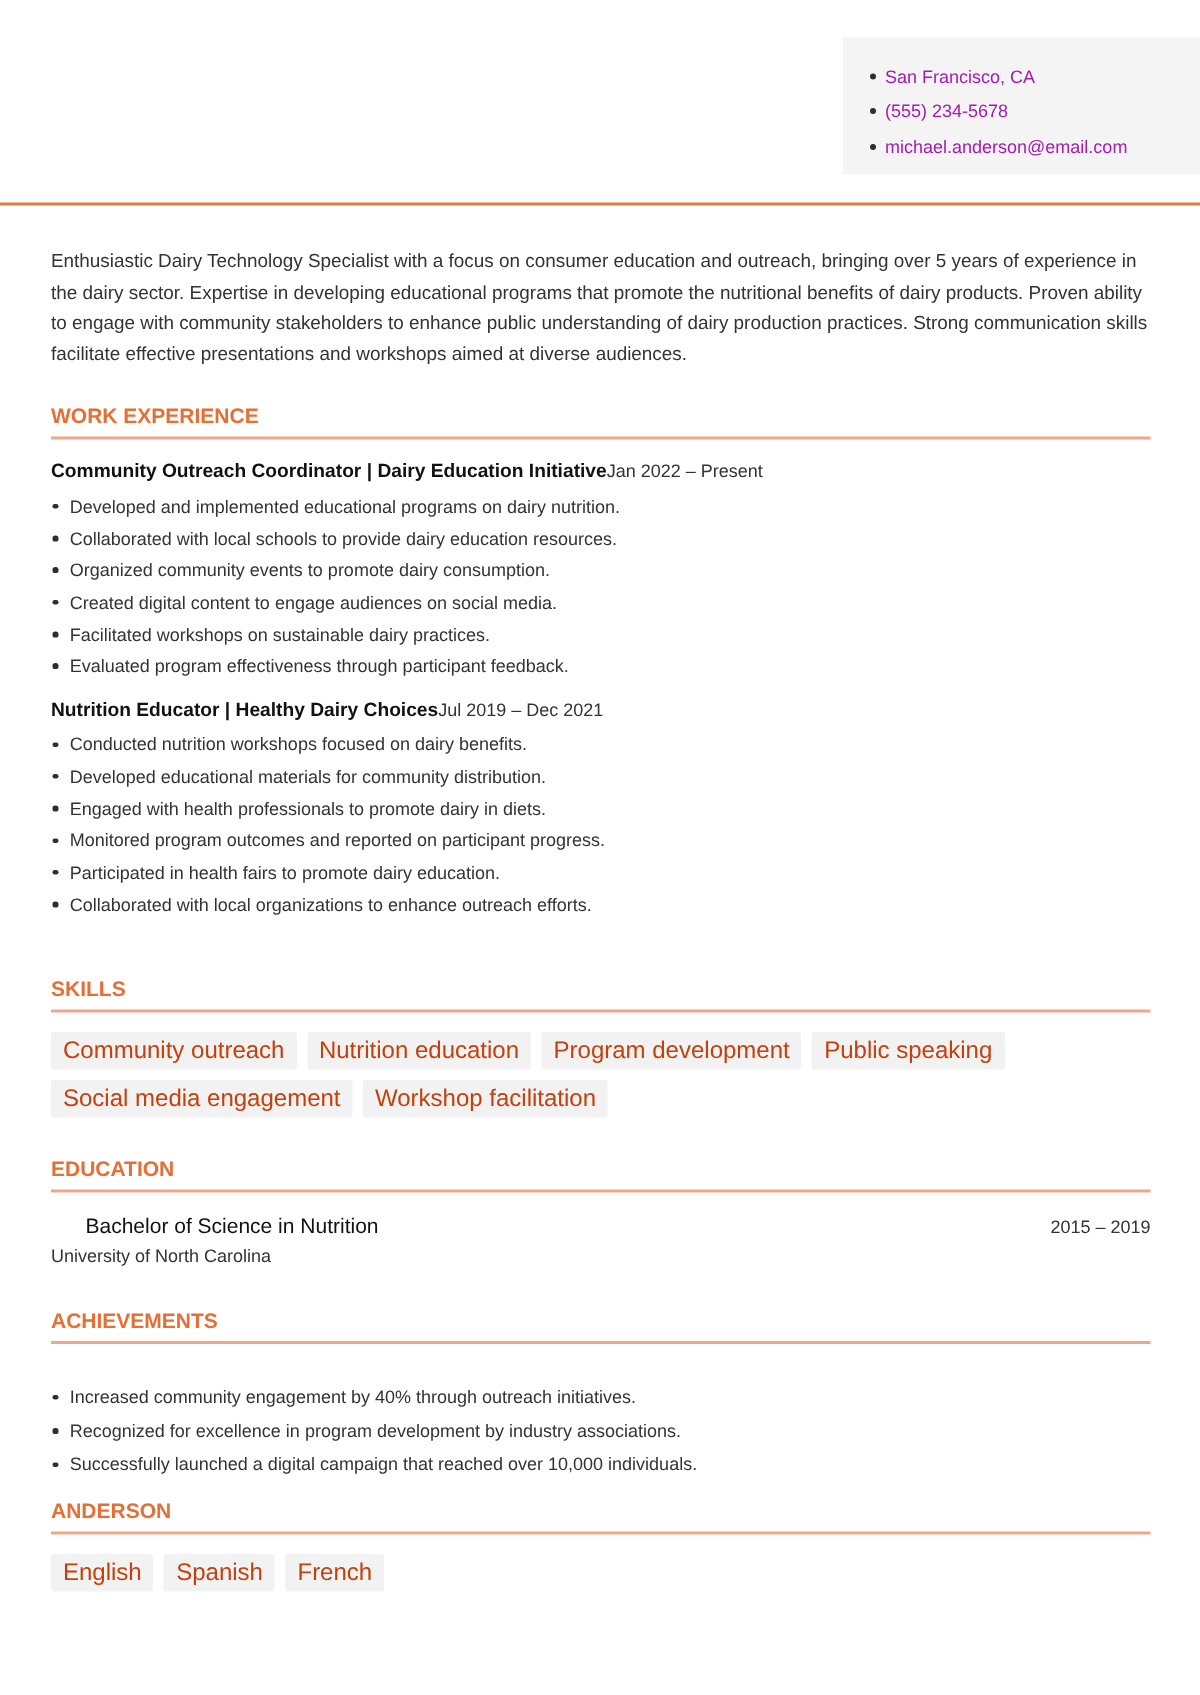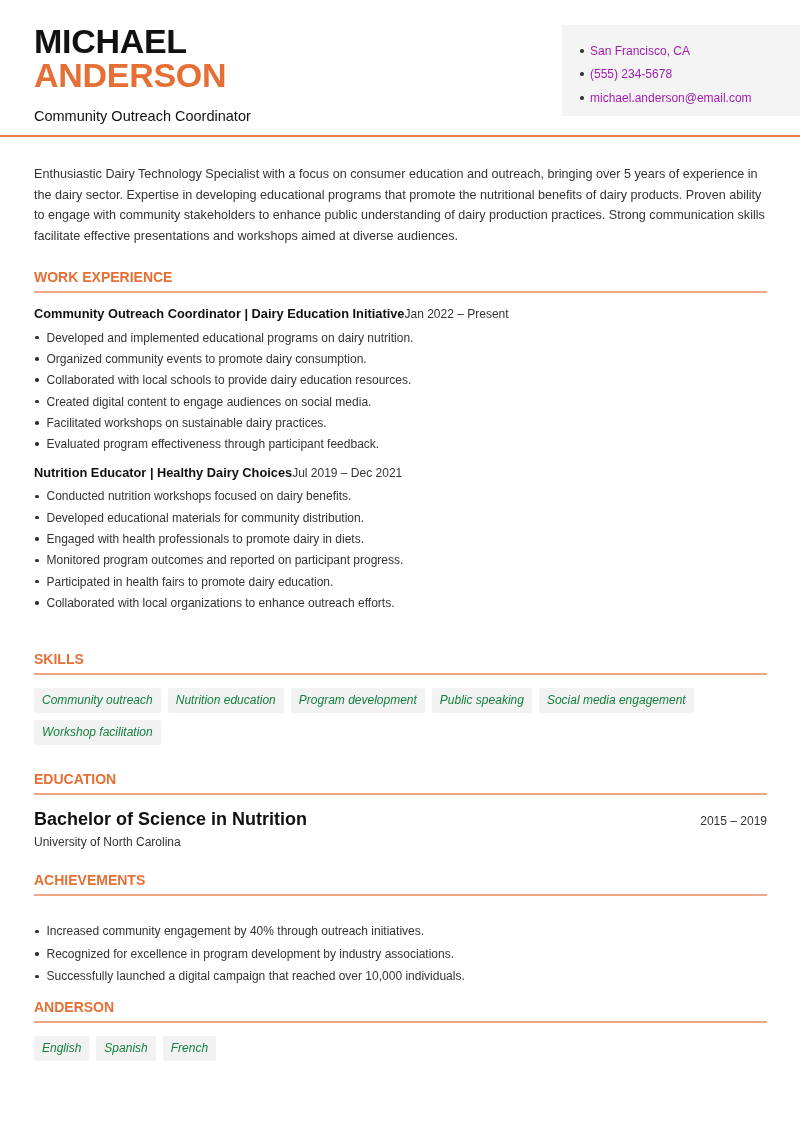--- a/index.html
+++ b/index.html
@@ -115,56 +115,51 @@
     }
     ul.bullets li .bullet { margin-left: 1px; margin-right: 8px; width: 3.5px; height: 3.5px; }
     .tags {
       display: flex;
       flex-wrap: wrap;
       gap: 7px 7px;
       margin-top: 13px;
     }
     .tag {
       background: #f2f2f2;
-      font-size: 12px;
-      color: #15803d;
+      font-size: 16px;
+      color: #c2410c;
       padding: 0 8px;
       height: 25px;
       line-height: 25px;
       border-radius: 2px;
       cursor: default;
-      font-style: italic;
     }
     .edu-header {
       display: flex;
       justify-content: space-between;
       align-items: baseline;
       margin-top: 14px;
     }
     .edu-degree {
-      font-size: 18px;
-      font-weight: bold;
-      color: #111111;
+      font-size: 14px;
+      font-weight: normal;
+      color: #111111;
+      margin-left: 23px;
     }
     .edu-dates { font-size: 12px; color: #333333; }
     .edu-school {
       font-size: 12px;
       color: #333333;
       margin-top: 5px;
     }
   </style>
 </head>
 <body>
 
 <div class="header">
-  <div class="name-block">
-    <div class="first-name">MICHAEL</div>
-    <div class="last-name">ANDERSON</div>
-    <div class="job-title">Community Outreach Coordinator</div>
-  </div>
   <div class="contact-box">
     <div class="contact-item">
       <span class="bullet"></span>
       <span>San Francisco, CA</span>
     </div>
     <div class="contact-item">
       <span class="bullet"></span>
       <span>(555) 234-5678</span>
     </div>
     <div class="contact-item">
@@ -183,25 +178,25 @@
     <span class="job-name">Community Outreach Coordinator | Dairy Education Initiative</span>
     <span class="job-dates">Jan 2022 – Present</span>
   </div>
   <ul class="bullets">
     <li>
         <span class="bullet"></span>
         <span>Developed and implemented educational programs on dairy nutrition.</span>
       </li>
     <li>
         <span class="bullet"></span>
+        <span>Collaborated with local schools to provide dairy education resources.</span>
+      </li>
+    <li>
+        <span class="bullet"></span>
         <span>Organized community events to promote dairy consumption.</span>
-      </li>
-    <li>
-        <span class="bullet"></span>
-        <span>Collaborated with local schools to provide dairy education resources.</span>
       </li>
     <li>
         <span class="bullet"></span>
         <span>Created digital content to engage audiences on social media.</span>
       </li>
     <li>
         <span class="bullet"></span>
         <span>Facilitated workshops on sustainable dairy practices.</span>
       </li>
     <li>

